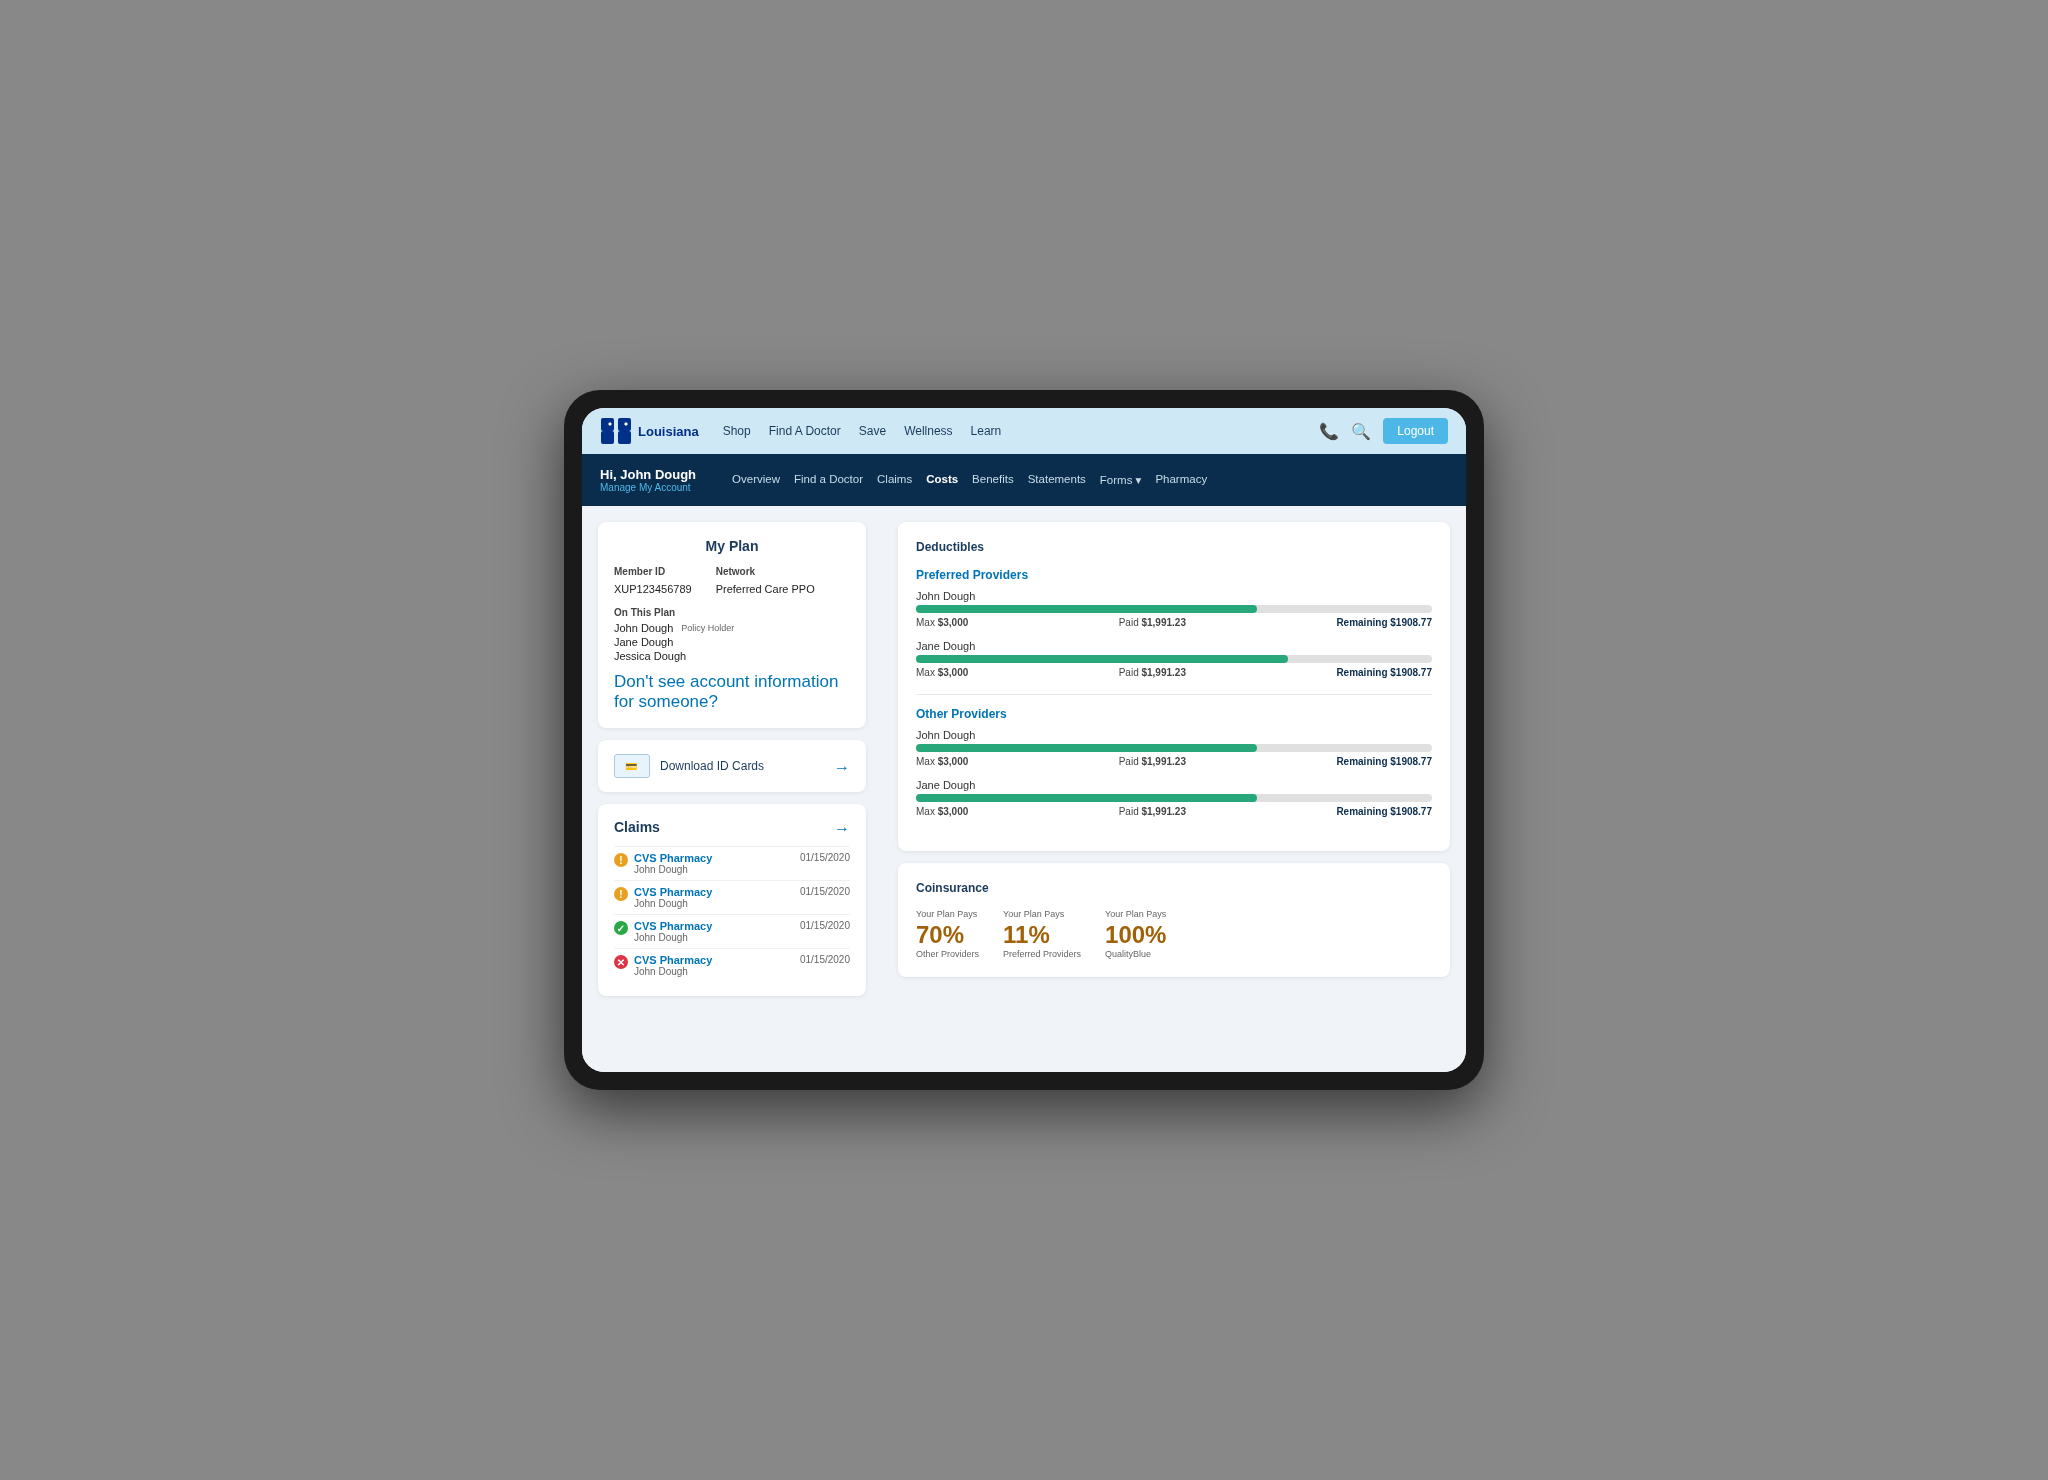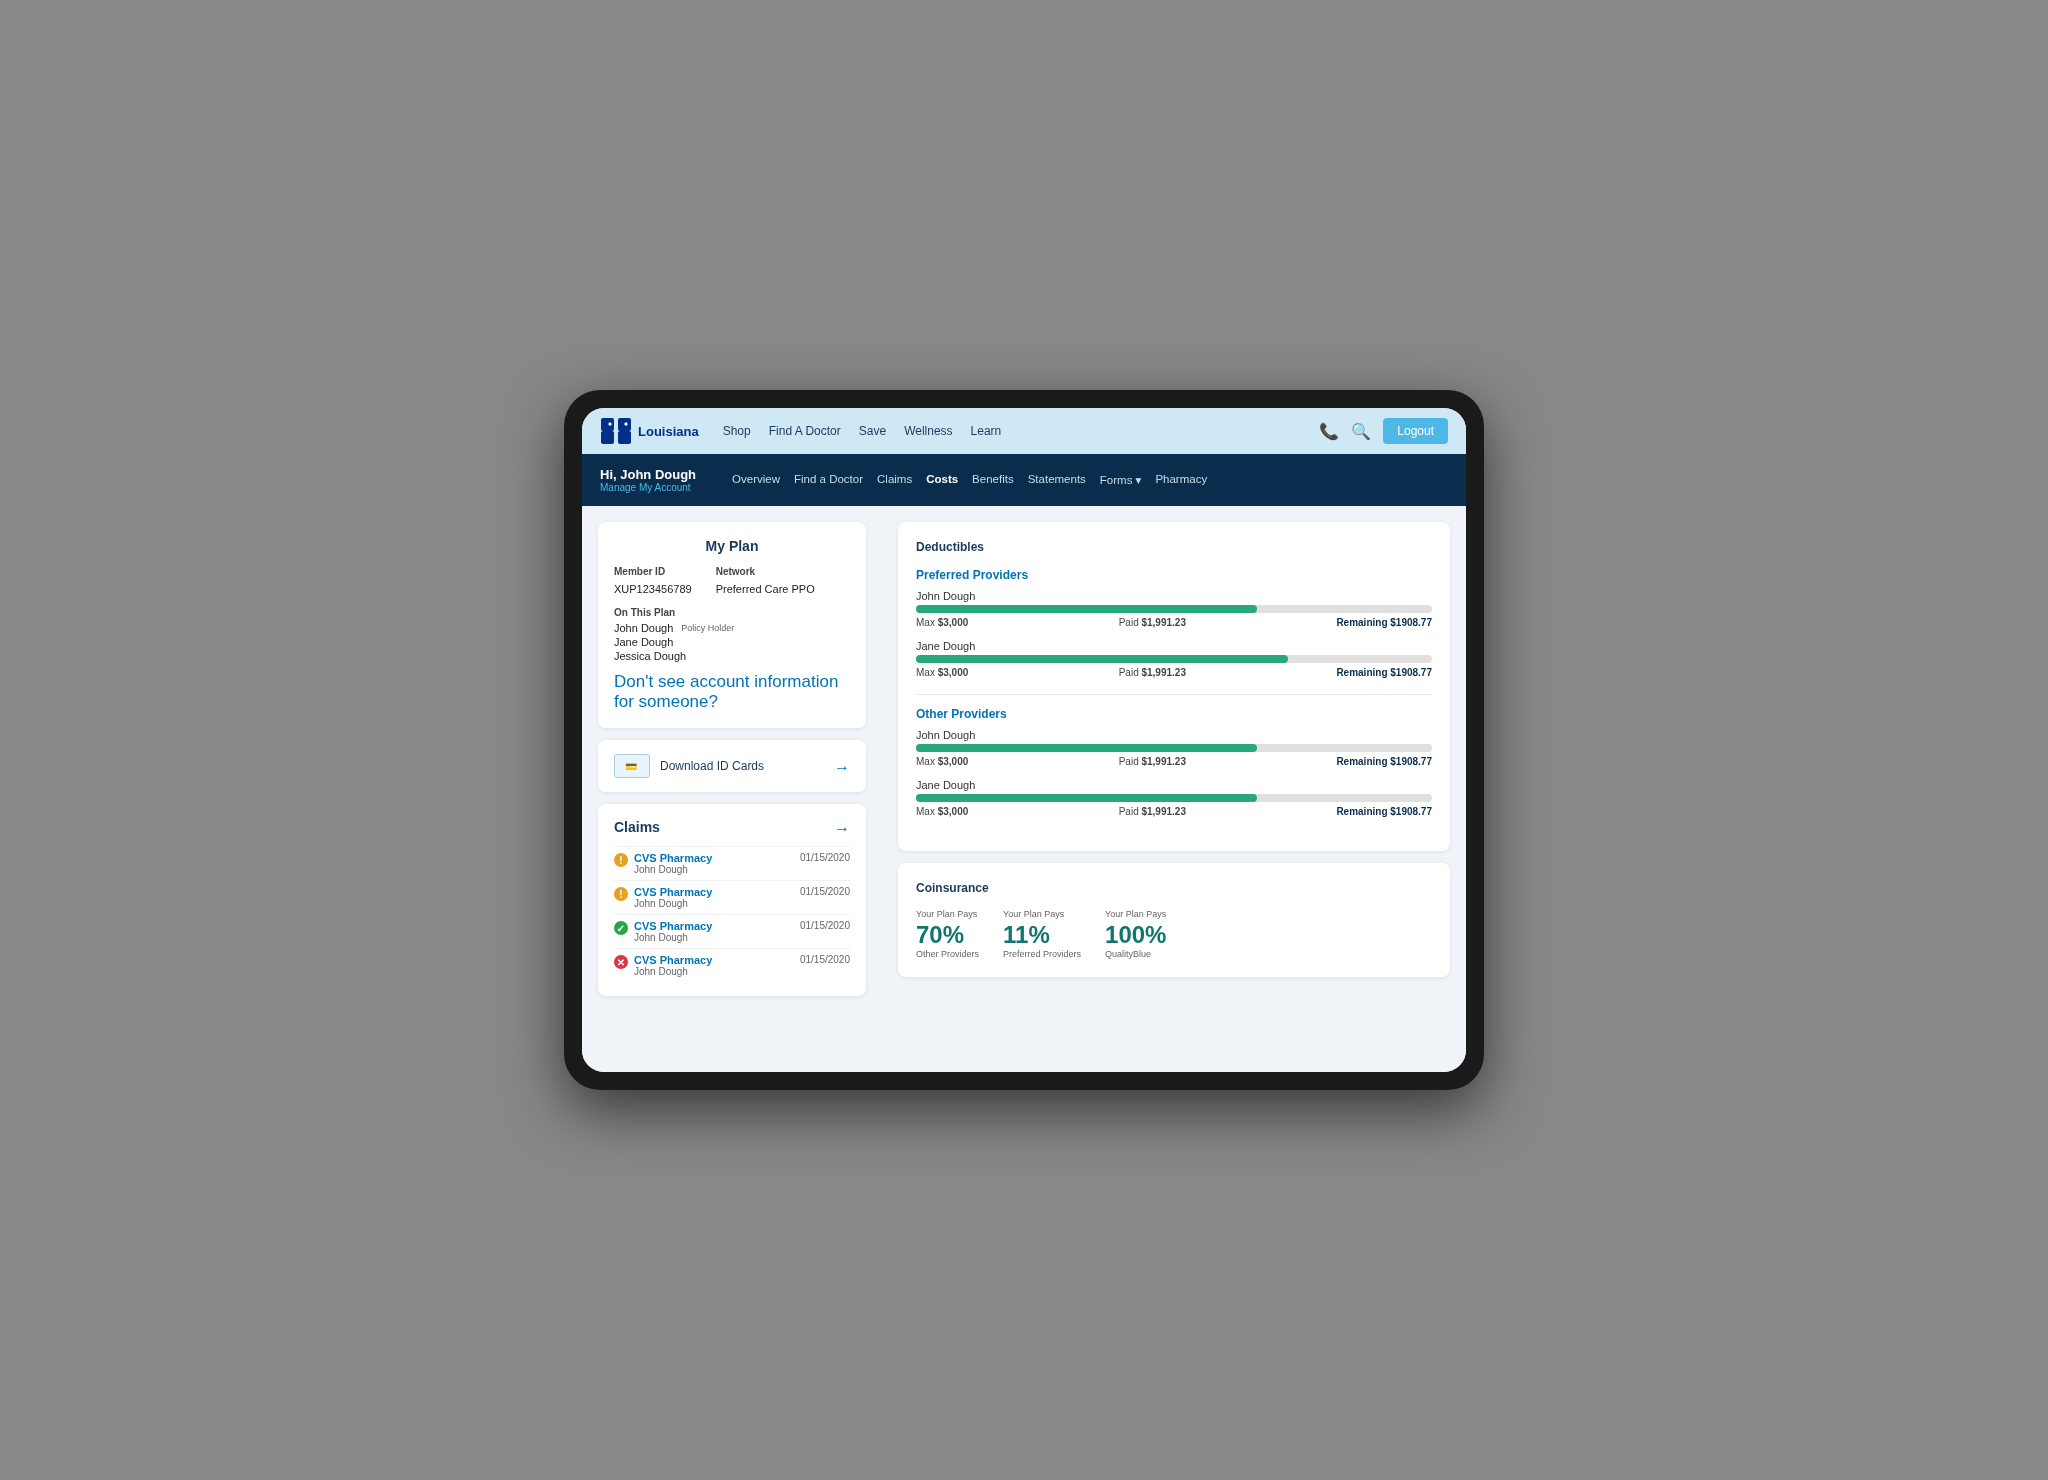--- a/index.html
+++ b/index.html
@@ -400,21 +400,21 @@
       flex-direction: column;
     }
     .coinsurance-item .sub-label {
       font-size: 9px;
       color: #666;
       margin-bottom: 2px;
     }
     .coinsurance-item .pct {
       font-size: 24px;
       font-weight: 700;
-      color: #0f766e;
+      color: #a16207;
     }
     .coinsurance-item .type {
       font-size: 9px;
       color: #666;
     }
   </style>
 </head>
 <body>
 
 <div class="tablet-frame">

